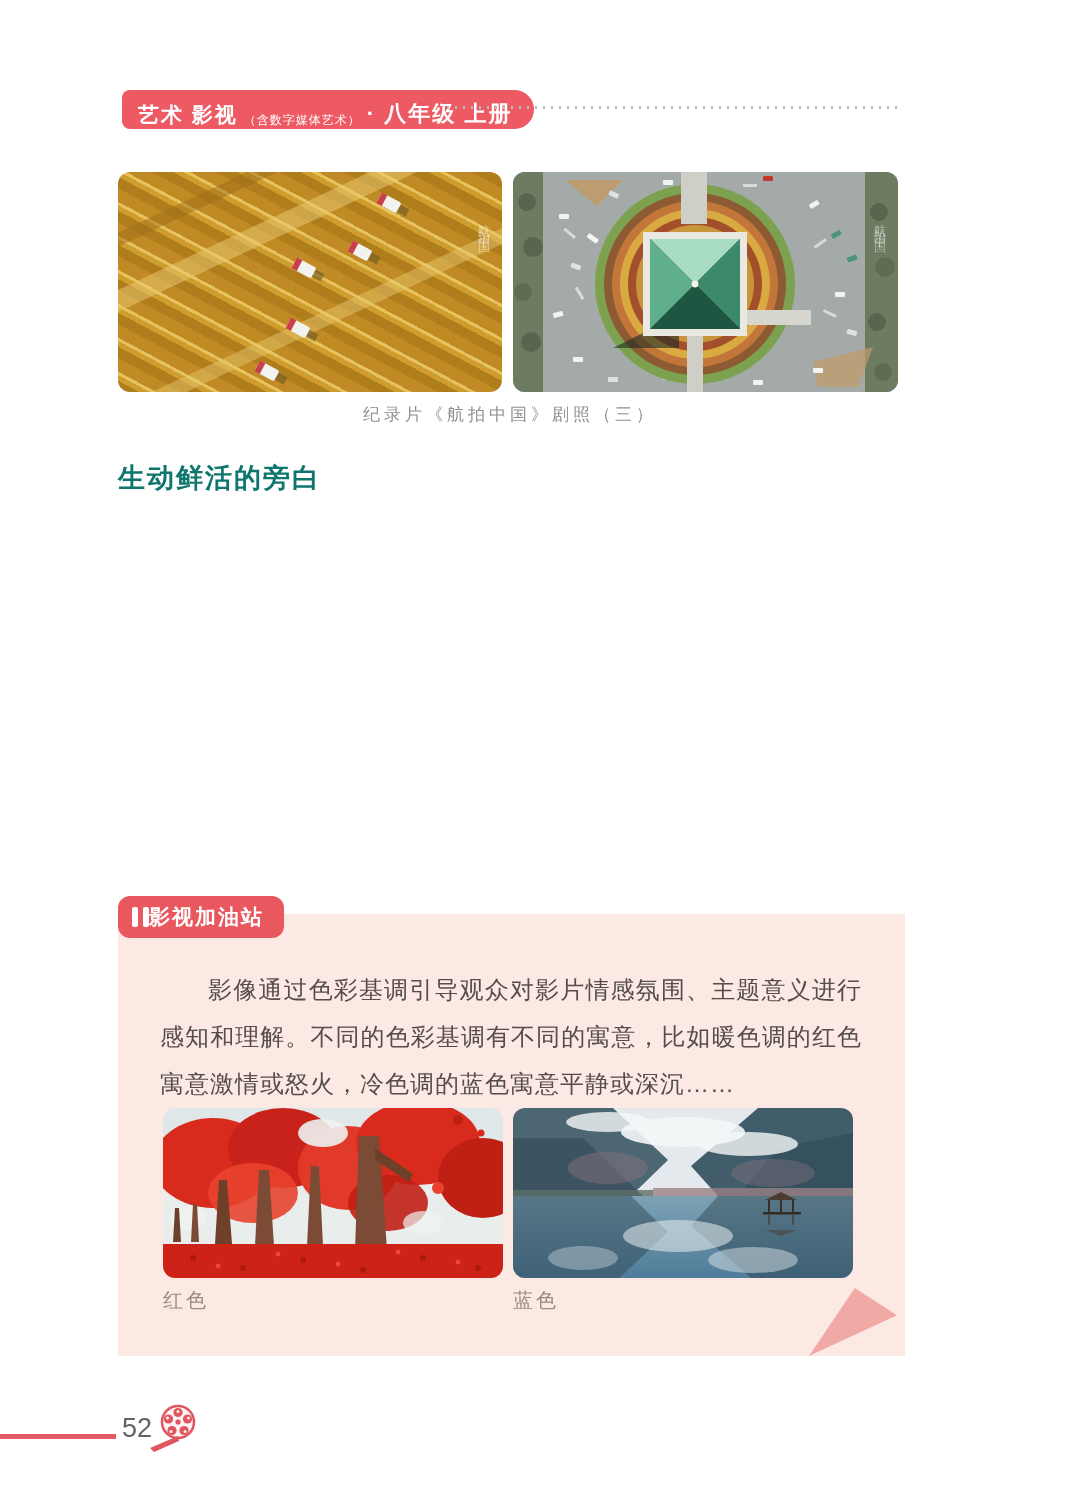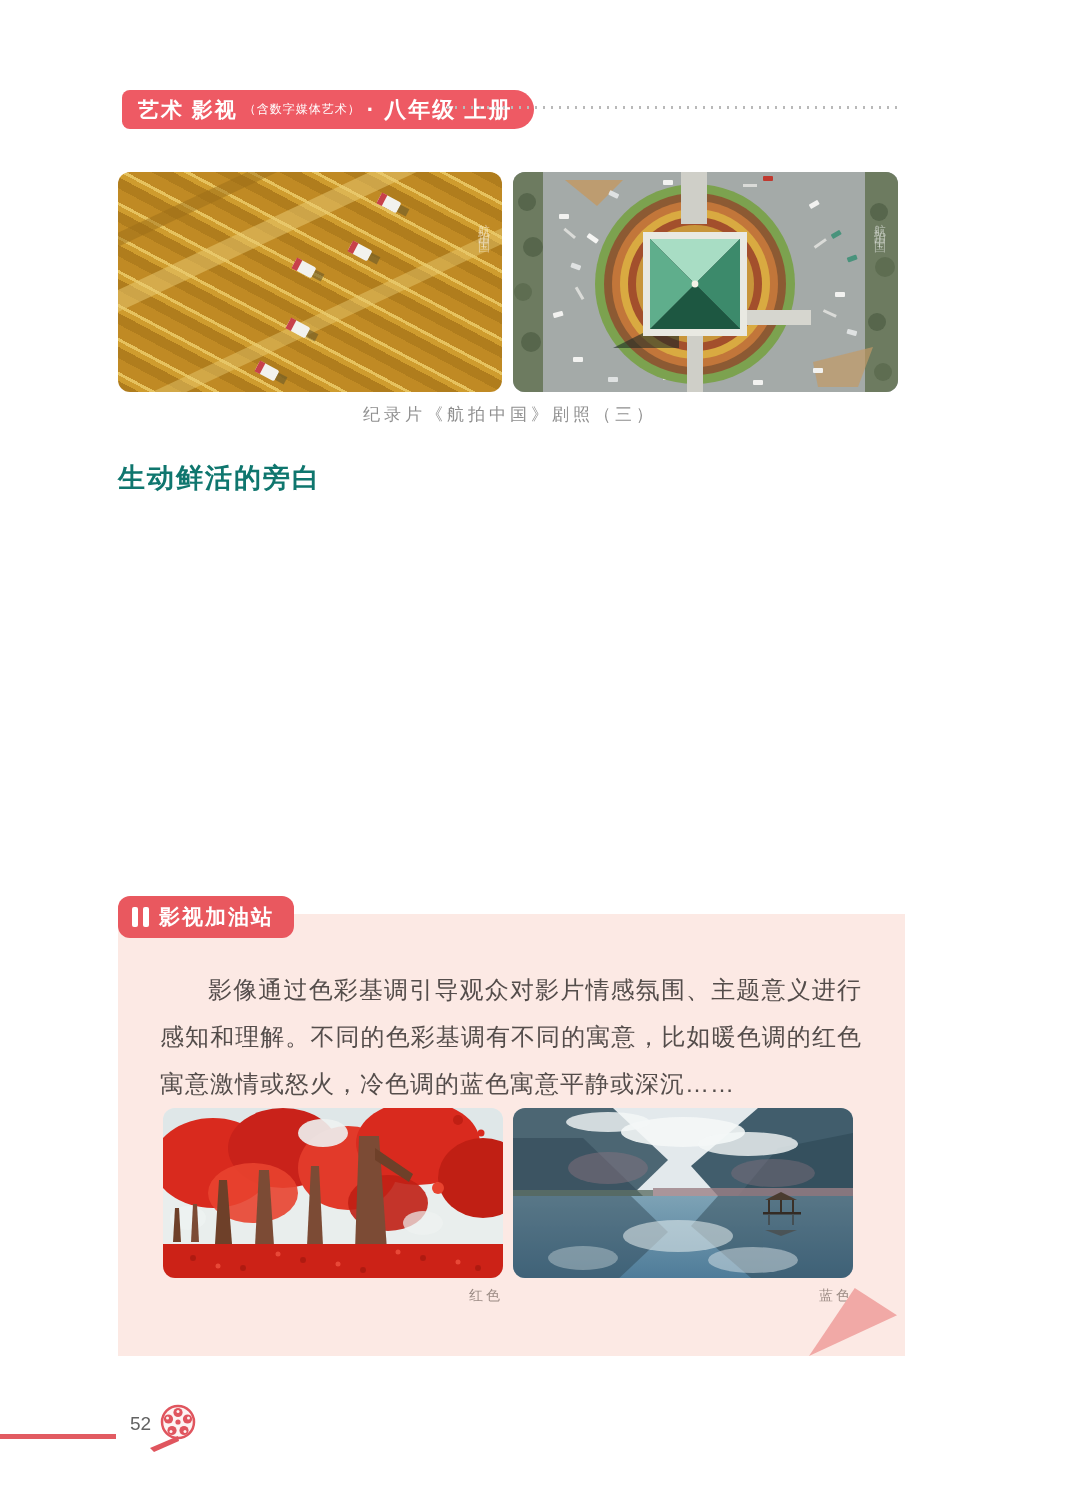--- a/index.html
+++ b/index.html
@@ -8,21 +8,21 @@
     position:relative; width:1082px; height:1508px; margin:0 auto;
     background:#ffffff; overflow:hidden;
     font-family:"Liberation Serif", serif;
   }
 
   
   .header-badge {
     position:absolute; left:122px; top:90px; height:39px;
     background:#ee5a64; color:#fff;
     border-radius:8px 20px 20px 8px;
-    display:flex; align-items:center; gap:6px; padding:0 22px 0 16px;
+    display:flex; align-items:flex-end; gap:6px; padding:0 22px 0 16px;
     font-family:"Liberation Sans", sans-serif; white-space:nowrap;
   }
   .header-badge .t-main { font-size:21px; font-weight:bold; letter-spacing:2px; }
   .header-badge .t-sub  { font-size:12px; letter-spacing:1px;font-family:Liberation Mono, monospace; }
   .header-badge .t-rest { font-size:22px; font-weight:bold; letter-spacing:2px; }
   .dotted-rule {
     position:absolute; left:447px; top:106px; width:452px; height:3px;
     background:repeating-linear-gradient(90deg,#b9b9b9 0 2px,transparent 2px 8px);
   }
 
@@ -53,58 +53,58 @@
   .body-paragraph {
     position:absolute; left:118px; top:512px; width:786px;
     font-size:25px; line-height:44px; color:#3c3c3c;
     text-align:justify; text-indent:2em;
   }
 
   
   .infobox-badge {
     position:absolute; left:118px; top:896px; height:42px; z-index:2;
     background:#e9585f; border-radius:12px;
-    display:flex; align-items:center; gap:10px; padding:0 20px 0 14px;
+    display:flex; align-items:center; padding:0 20px 0 14px;
     font-family:"Liberation Sans", sans-serif;
   }
   .pause-icon { display:flex; gap:5px; }
   .pause-icon i { display:block; width:6px; height:20px; background:#fff; border-radius:2px; }
   .infobox-badge .label { color:#fff; font-size:21px; font-weight:bold; letter-spacing:2px; }
   .infobox {
     position:absolute; left:118px; top:914px; width:787px; height:442px;
     background:#fce9e4;
   }
   .infobox-paragraph {
     position:absolute; left:42px; top:52px; width:702px;
     font-family:"Liberation Sans", sans-serif;
     font-size:24px; line-height:47px; color:#544d4b;
     text-align:justify; text-indent:2em; letter-spacing:1px;
   }
   .inner-photo { position:absolute; top:194px; width:340px; height:170px; border-radius:12px; overflow:hidden; }
   .inner-photo.red  { left:45px;  }
   .inner-photo.blue { left:395px; }
   .inner-caption {
-    position:absolute; top:373px; width:340px; text-align:right;
-    font-size:14px; color:#9b8b85; letter-spacing:3px;
+    position:absolute; top:373px; width:340px; text-align:left;
+    font-size:20px; color:#9b8b85; letter-spacing:3px;
   }
   .inner-caption.red  { left:45px; }
   .inner-caption.blue { left:395px; }
   .corner-triangle {
     position:absolute; left:691px; top:374px; width:88px; height:68px;
     background:#f1a9a6;
     clip-path:polygon(52% 0%, 100% 40%, 0% 100%);
   }
 
   
   .footer-rule {
     position:absolute; left:0; top:1434px; width:116px; height:5px; background:#e25b62;
   }
   .page-number {
     position:absolute; left:122px; top:1413px;
-    font-size:19px; color:#636363; font-family:"Liberation Sans", sans-serif;margin-left:8px;
+    font-size:27px; color:#636363; font-family:"Liberation Sans", sans-serif;
   }
   .reel-icon { position:absolute; left:148px; top:1400px; }
 </style>
 </head>
 <body>
 
 <div class="page">
 
   <div class="header-badge">
     <span class="t-main">艺术 影视</span>

